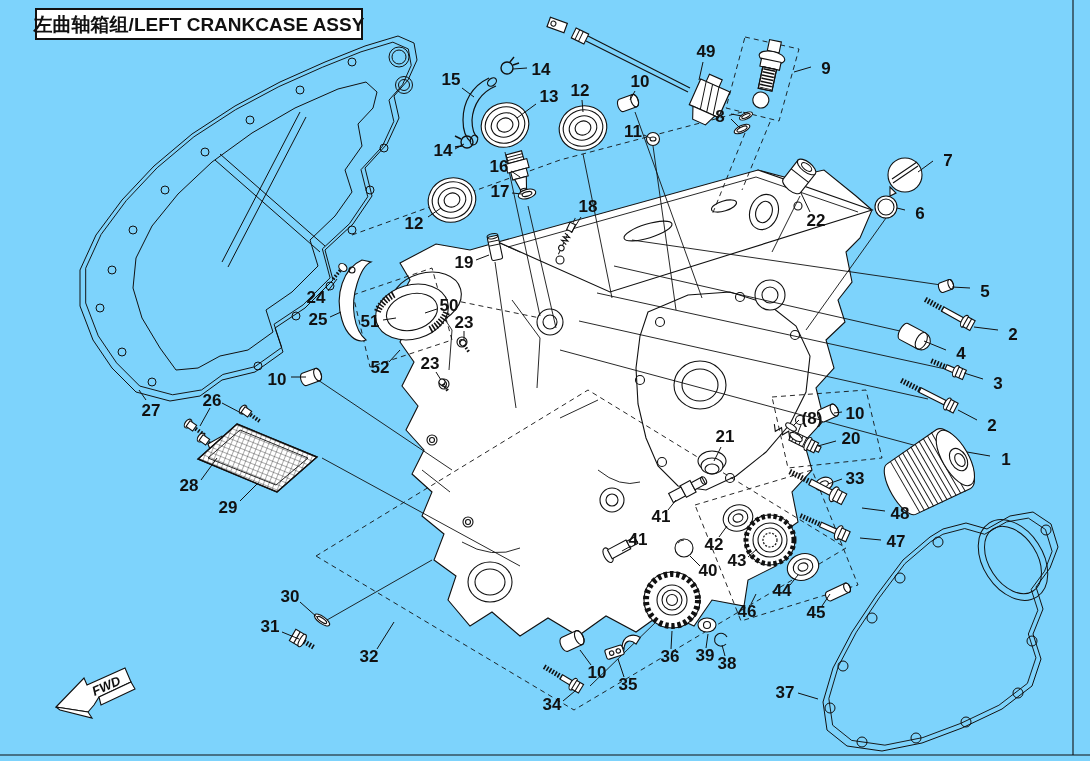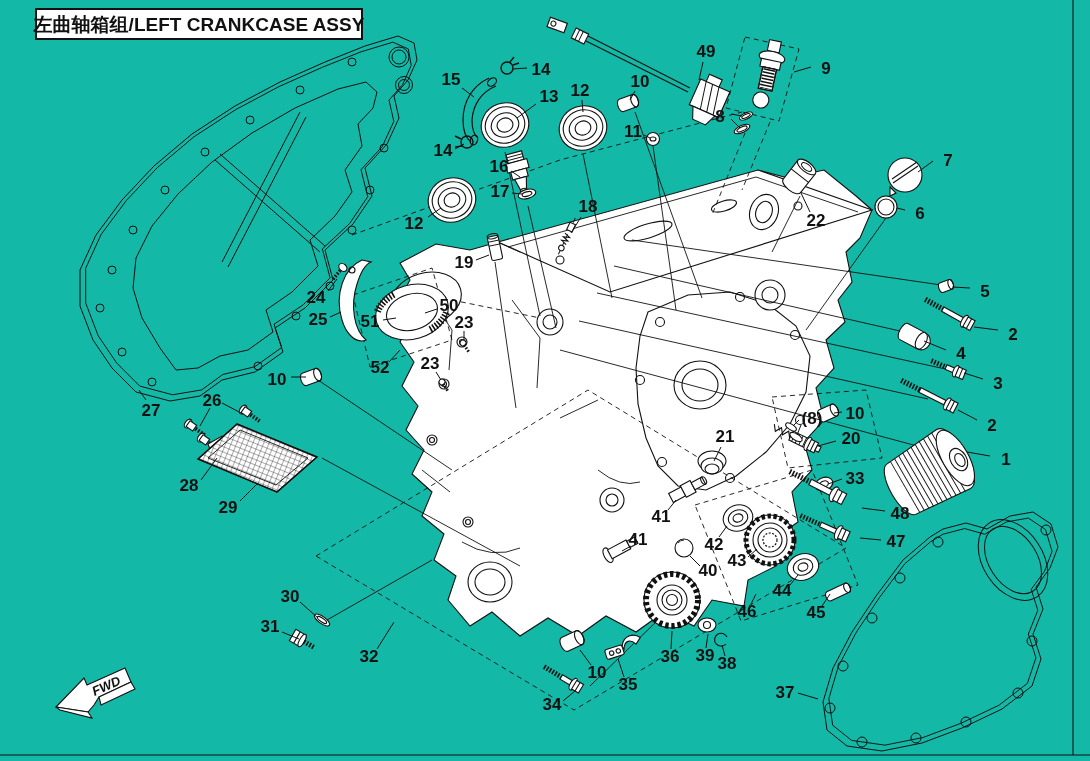--- a/index.html
+++ b/index.html
@@ -1,16 +1,16 @@
 <!DOCTYPE html>
 <html><head>
 <meta charset="utf-8">
 <style>
   html,body{margin:0;padding:0;background:#fff;}
-  #stage{position:relative;width:1090px;height:761px;background:#14b8a6;overflow:hidden;}
+  #stage{position:relative;width:1090px;height:761px;background:#7dd3fc;overflow:hidden;}
   svg{display:block}
   .callout{font:bold 17px "Liberation Sans",sans-serif;fill:#111;text-anchor:middle;dominant-baseline:middle;}
   .leader{stroke:#111;stroke-width:1;fill:none;}
   .title-text{font:bold 19px "Liberation Sans",sans-serif;fill:#111;text-anchor:middle;}
   .fwd-text{font:bold italic 13px "Liberation Sans",sans-serif;fill:#111;text-anchor:middle;}
   .ln{stroke:#111;fill:none;stroke-width:1.1;}
   .thin{stroke:#111;fill:none;stroke-width:0.9;}
   .dash{stroke:#111;fill:none;stroke-width:0.9;stroke-dasharray:5 4;}
   .wh{fill:#fff;stroke:#111;stroke-width:1.1;}
   .thr{stroke:#111;stroke-dasharray:1.6 1.6;fill:none;}

